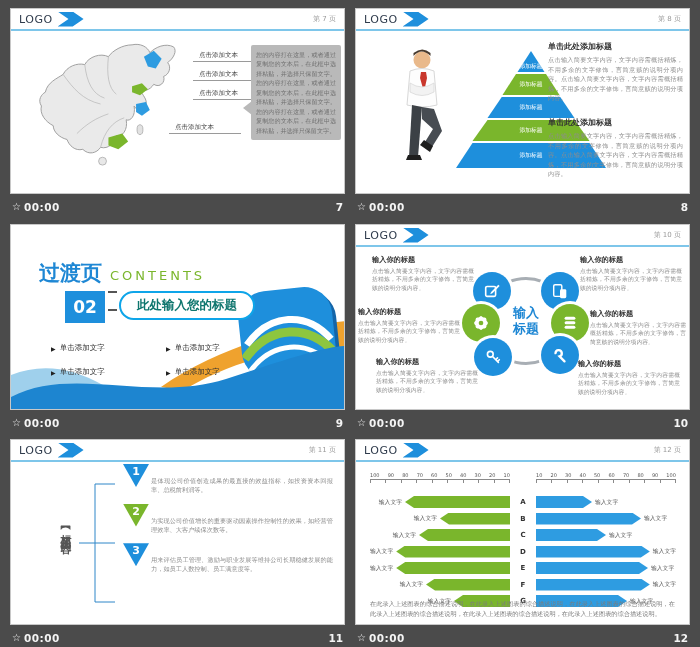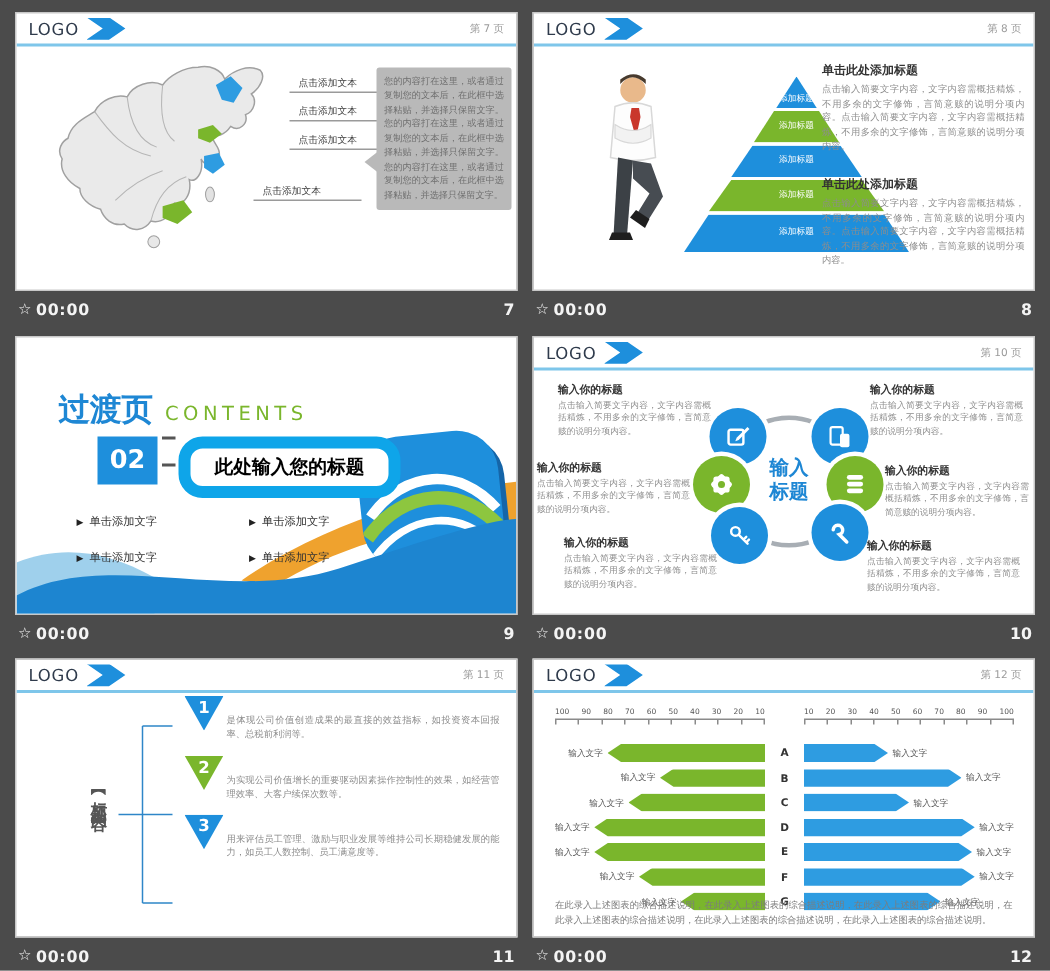--- a/index.html
+++ b/index.html
@@ -33,21 +33,21 @@
   .s8block{position:absolute;left:192px;width:135px;}
   .s8block h4, .itm h4{margin:0;font-size:8px;color:#333;}
   .s8block p{margin:3px 0 0;font-size:6.2px;line-height:1.55;color:#8d8d8d;text-align:justify;}
   
   .s9title{position:absolute;left:28px;top:22px;display:flex;align-items:baseline;margin-top:12px;}
   .s9cn{font-size:21px;font-weight:bold;color:#1e87d4;}
   .s9en{font-size:13px;color:#7ab62c;letter-spacing:3px;margin-left:8px;}
   .s9row{position:absolute;left:28px;top:66px;display:flex;align-items:flex-start;margin-left:26px;}
   .s9num{width:40px;height:32px;background:#1e8fdc;color:#fff;font-weight:bold;font-size:17px;display:flex;align-items:center;justify-content:center;}
   .s9tick{width:9px;height:16px;border-top:2px solid #555;border-bottom:2px solid #555;margin:0 2px 0 3px;}
-  .s9pill{border:8px solid #0ea5e9;border-radius:16px;padding:4px 16px;font-weight:bold;font-size:12.5px;color:#000000;background:#fff;}
+  .s9pill{border:2px solid #0ea5e9;border-radius:16px;padding:4px 16px;font-weight:bold;font-size:12.5px;color:#0f766e;background:#fff;}
   .s9bullets{position:absolute;left:40px;top:118px;display:grid;grid-template-columns:115px 115px;row-gap:14px;}
   .s9b{display:flex;align-items:center;font-size:7.5px;color:#333;}
   .s9b .mk{font-size:6px;color:#222;margin-right:4px;}
   .s9deco{position:absolute;left:0;top:0;}
   
   .ring{position:absolute;left:126px;top:28px;width:88px;height:88px;border:3px solid #a8aeb4;border-radius:50%;box-sizing:border-box;display:flex;flex-direction:column;align-items:center;justify-content:center;color:#1e87d4;font-weight:bold;font-size:13px;line-height:1.2;}
   .icircle{position:absolute;width:38px;height:38px;border-radius:50%;display:flex;align-items:center;justify-content:center;box-shadow:0 0 0 3px #fff;}
   .itm{position:absolute;width:102px;}
   .itm h4{font-size:7.2px;}
   .itm p{margin:2px 0 0;font-size:5.8px;line-height:1.45;color:#8d8d8d;text-align:justify;}

